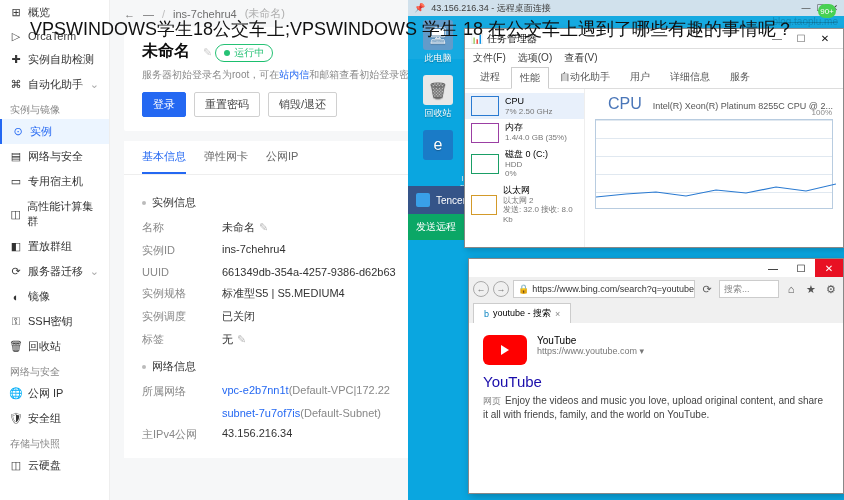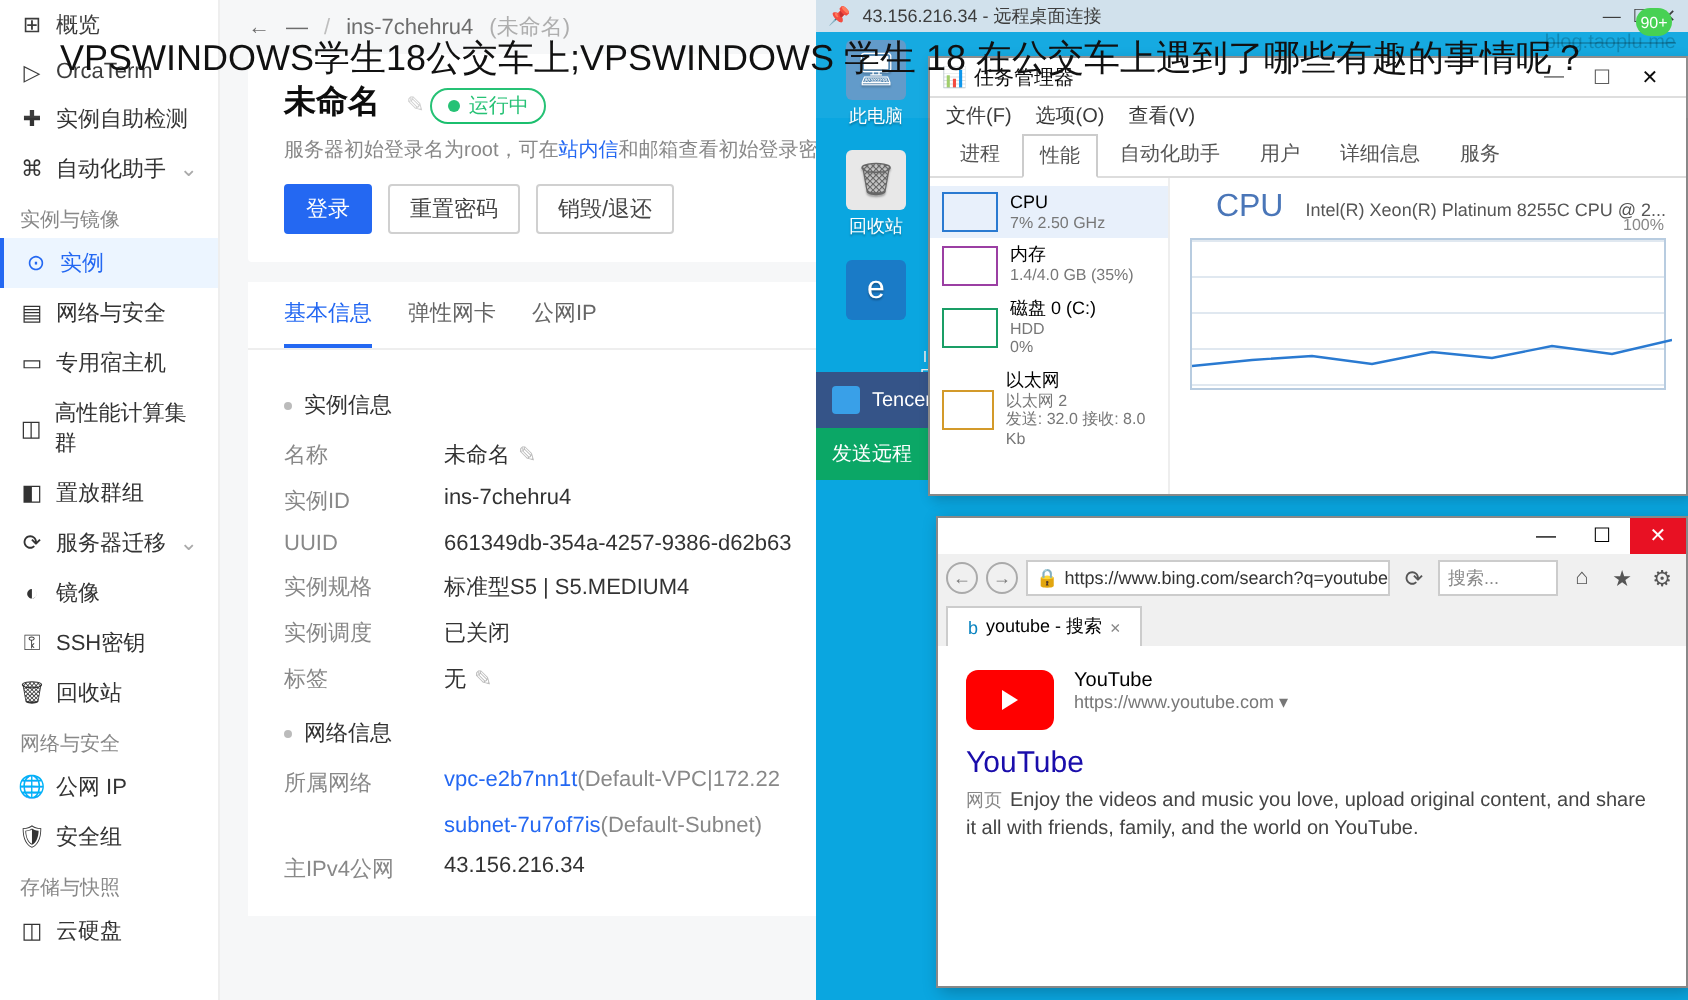--- a/index.html
+++ b/index.html
@@ -86,21 +86,21 @@
 .th-cpu { border-color: #2a7ad1; color: #2a7ad1; }
 .th-mem { border-color: #9b3fa3; color: #9b3fa3; }
 .th-disk { border-color: #1a9e66; color: #1a9e66; }
 .th-net { border-color: #d39a2a; color: #d39a2a; }
 .tm-item-txt { display: flex; flex-direction: column; line-height: 1.2; }
 .tm-item-txt .t1 { color: #000; }
 .tm-item-txt .t2 { color: #777; font-size: 8px; }
 .tm-right { flex: 1; padding: 6px 10px; text-align: right; }
 .tm-right h3 { font-size: 16px; font-weight: 400; color: #4a76b8; display: inline-block; }
 .tm-right .cpu-model { font-size: 9px; color: #555; margin-left: 8px; }
-.tm-chart { margin-top: 6px; height: 76px; border: 1px solid #b8cce0; position: relative; background: linear-gradient(#fff, #fff); }
+.tm-chart { margin-top: 6px; height: 90px; border: 1px solid #b8cce0; position: relative; background: linear-gradient(#fff, #fff); }
 .tm-chart .grid { position: absolute; inset: 0; background-image: linear-gradient(#e0e8f0 1px, transparent 1px); background-size: 100% 18px; }
 .tm-chart .line { position: absolute; bottom: 6px; left: 0; right: 0; height: 30px; }
 .tm-chart .pct100 { position: absolute; top: -12px; right: 0; font-size: 8px; color: #888; }
 
 
 .ie-win { position: absolute; top: 258px; left: 468px; width: 376px; height: 236px; background: #fff; border: 1px solid #888; z-index: 90; box-shadow: 2px 2px 8px rgba(0,0,0,0.25); }
 .ie-sysbtns { position: absolute; top: 0; right: 0; display: flex; height: 18px; }
 .ie-sysbtns span { width: 28px; display: flex; align-items: center; justify-content: center; font-size: 10px; cursor: pointer; }
 .ie-sysbtns .close { background: #e81123; color: #fff; }
 .ie-addr { height: 24px; margin-top: 18px; display: flex; align-items: center; gap: 4px; padding: 0 4px; background: #f0f0f0; }

